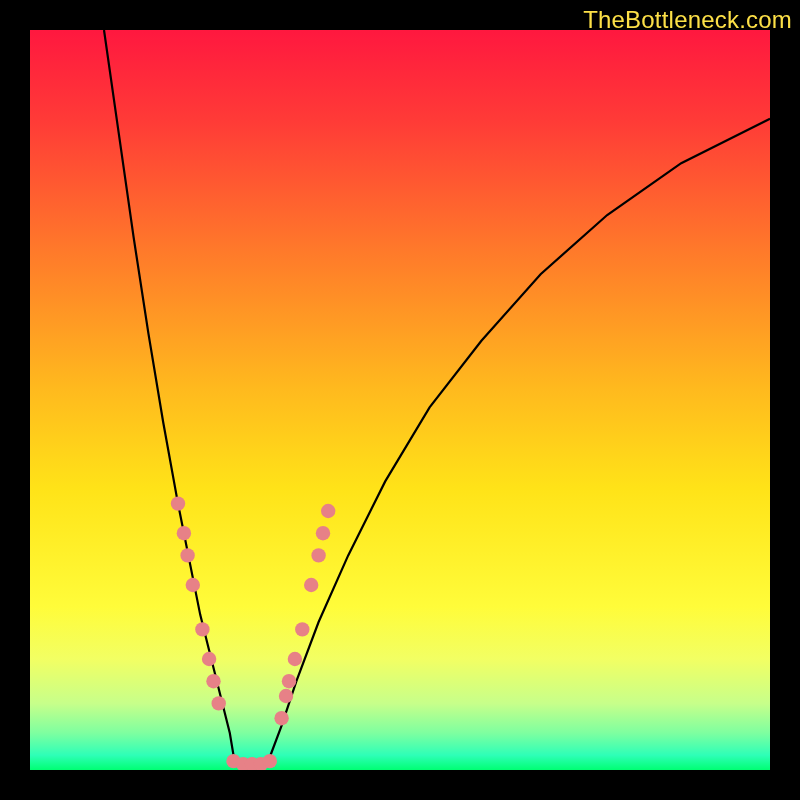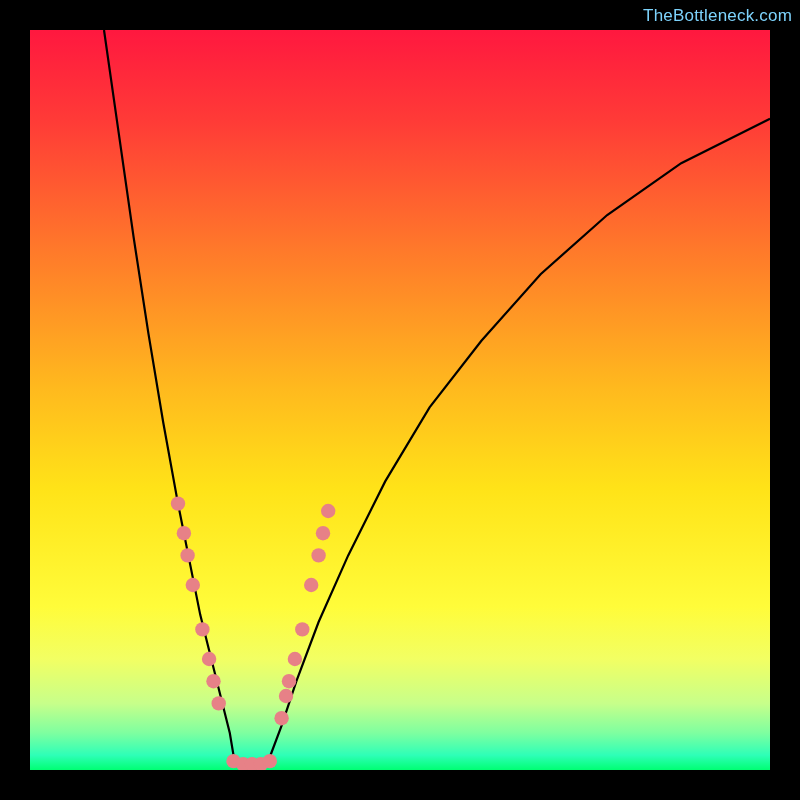--- a/index.html
+++ b/index.html
@@ -34,22 +34,22 @@
     position: absolute;
     inset: 0;
     width: 740px;
     height: 740px;
     overflow: visible;
   }
   .watermark {
     position: absolute;
     top: 6px;
     right: 8px;
-    color: #7dd3fc;
-    font-size: 17px;
+    color: #fde047;
+    font-size: 24px;
     font-weight: 400;
     letter-spacing: 0.2px;
   }
   .dot {
     fill: #e78187;
     stroke: none;
   }
 </style>
 </head>
 <body>

